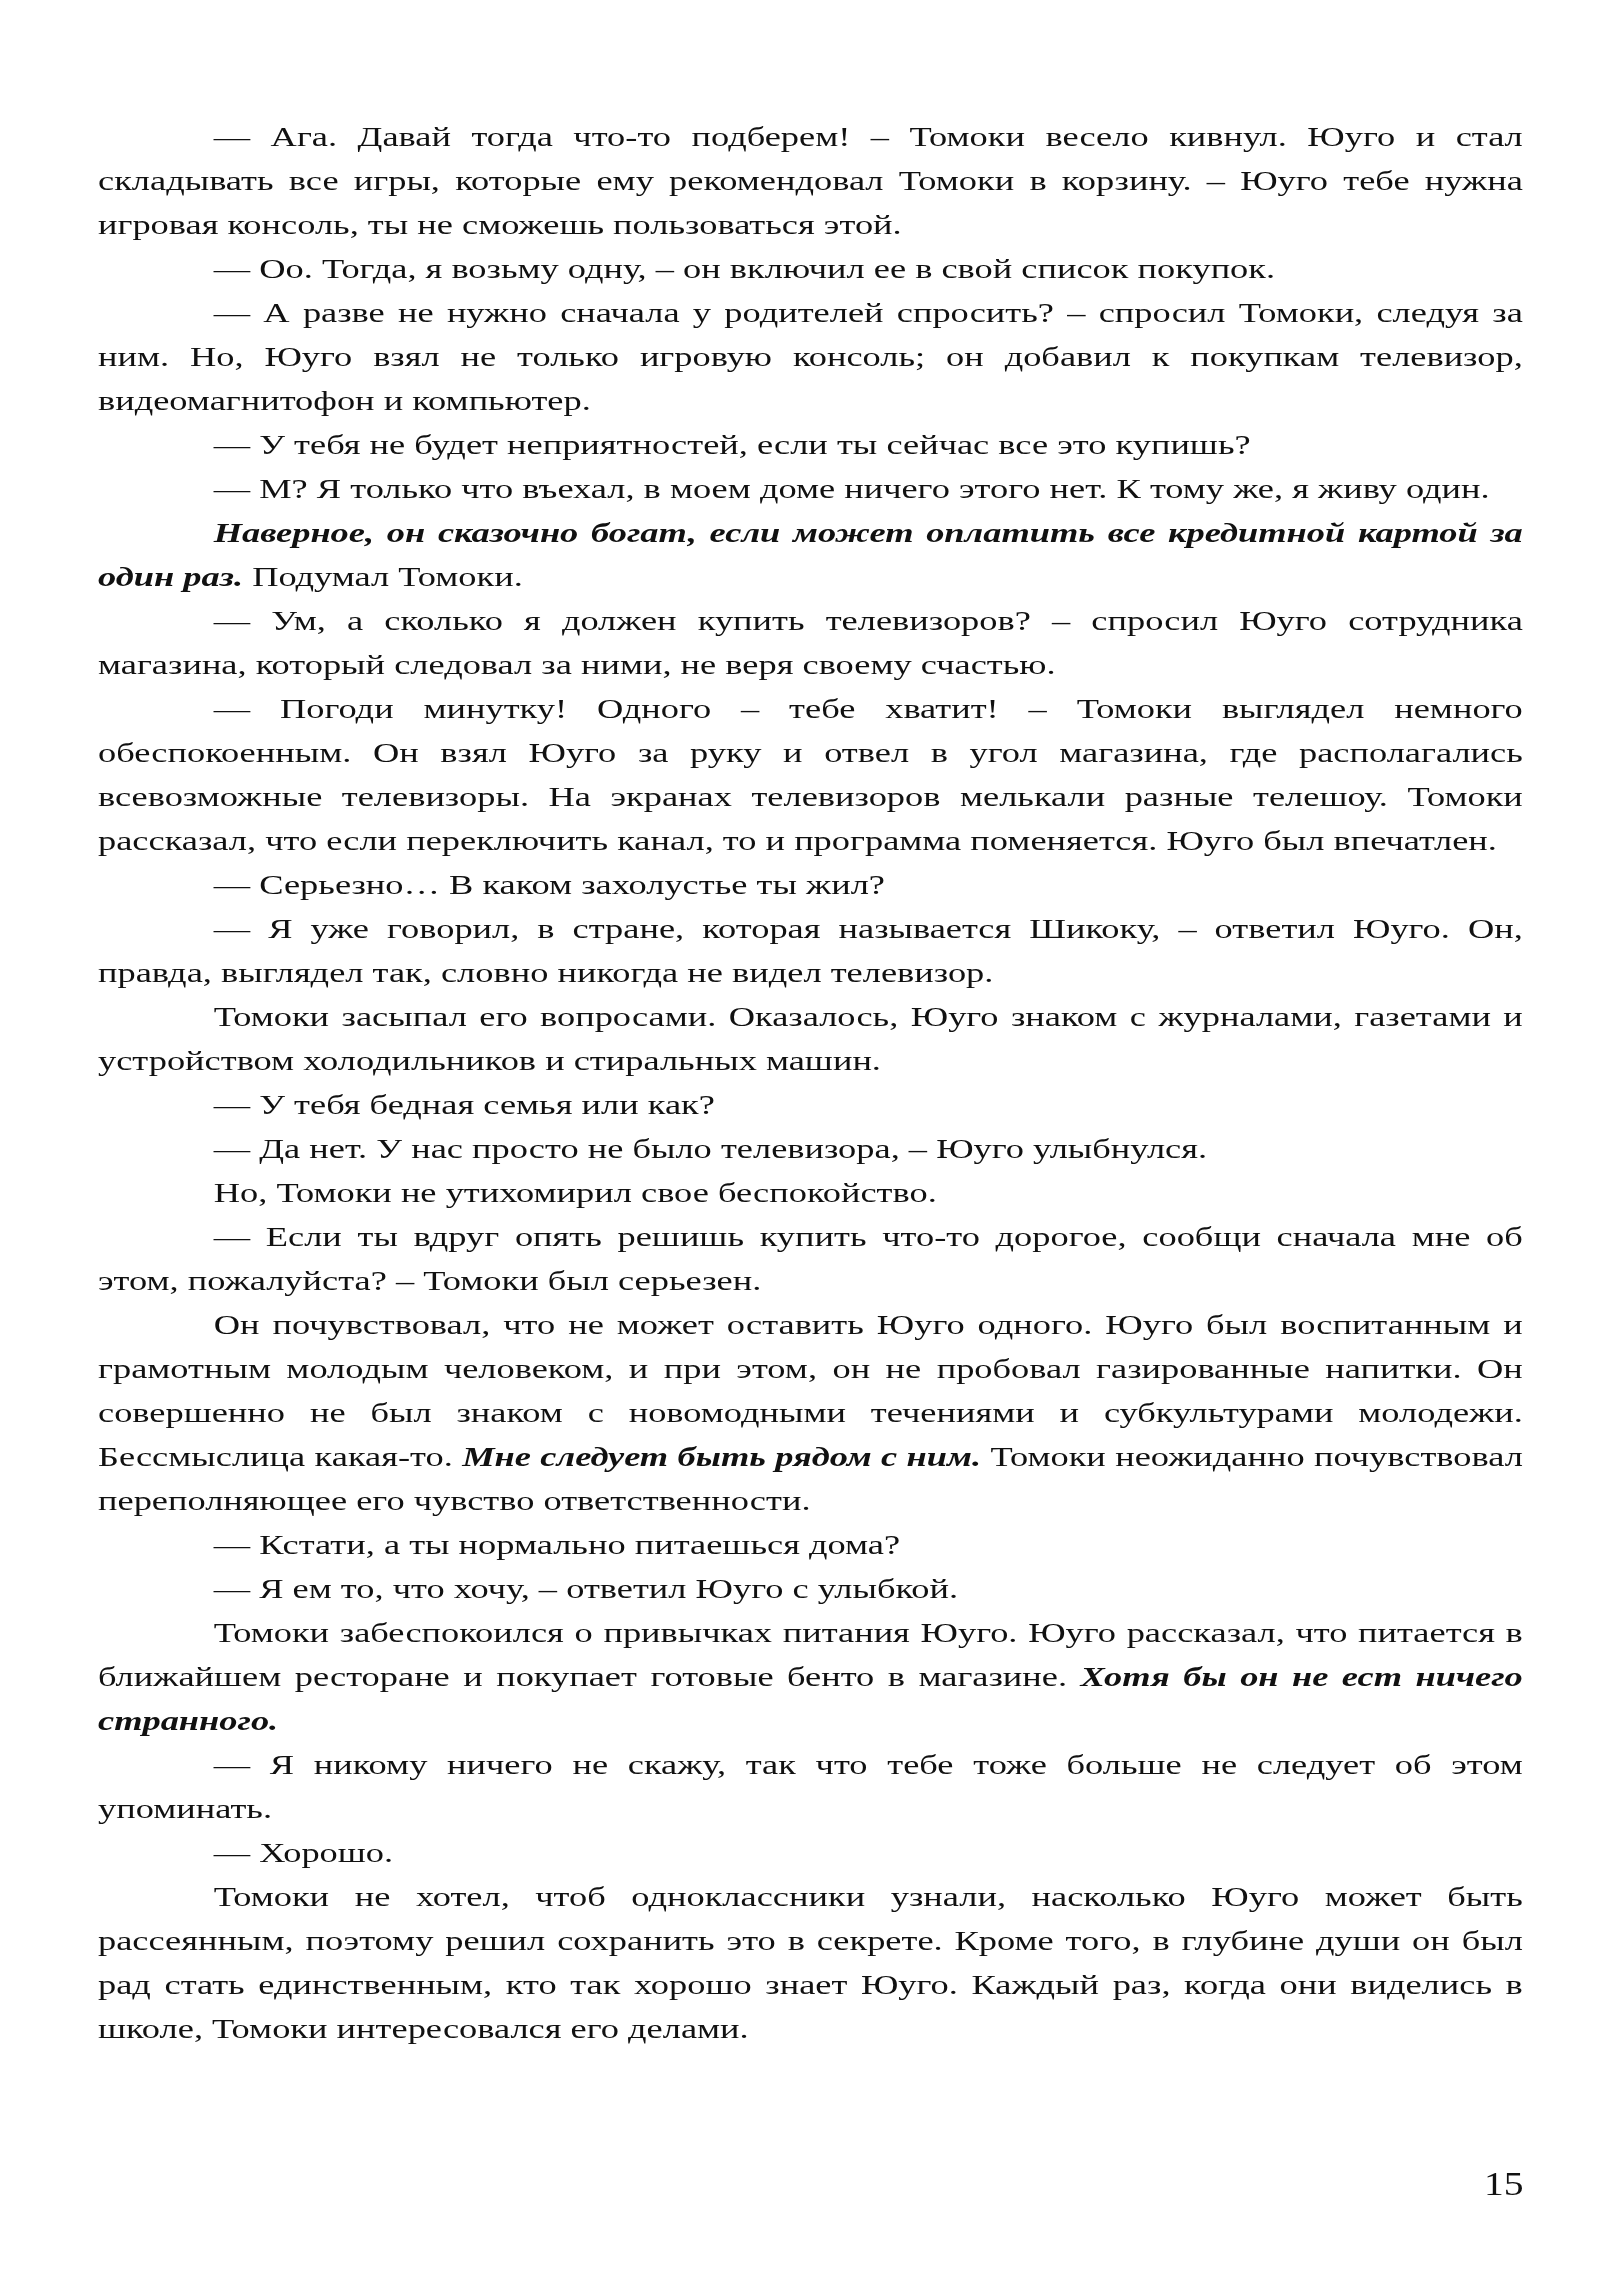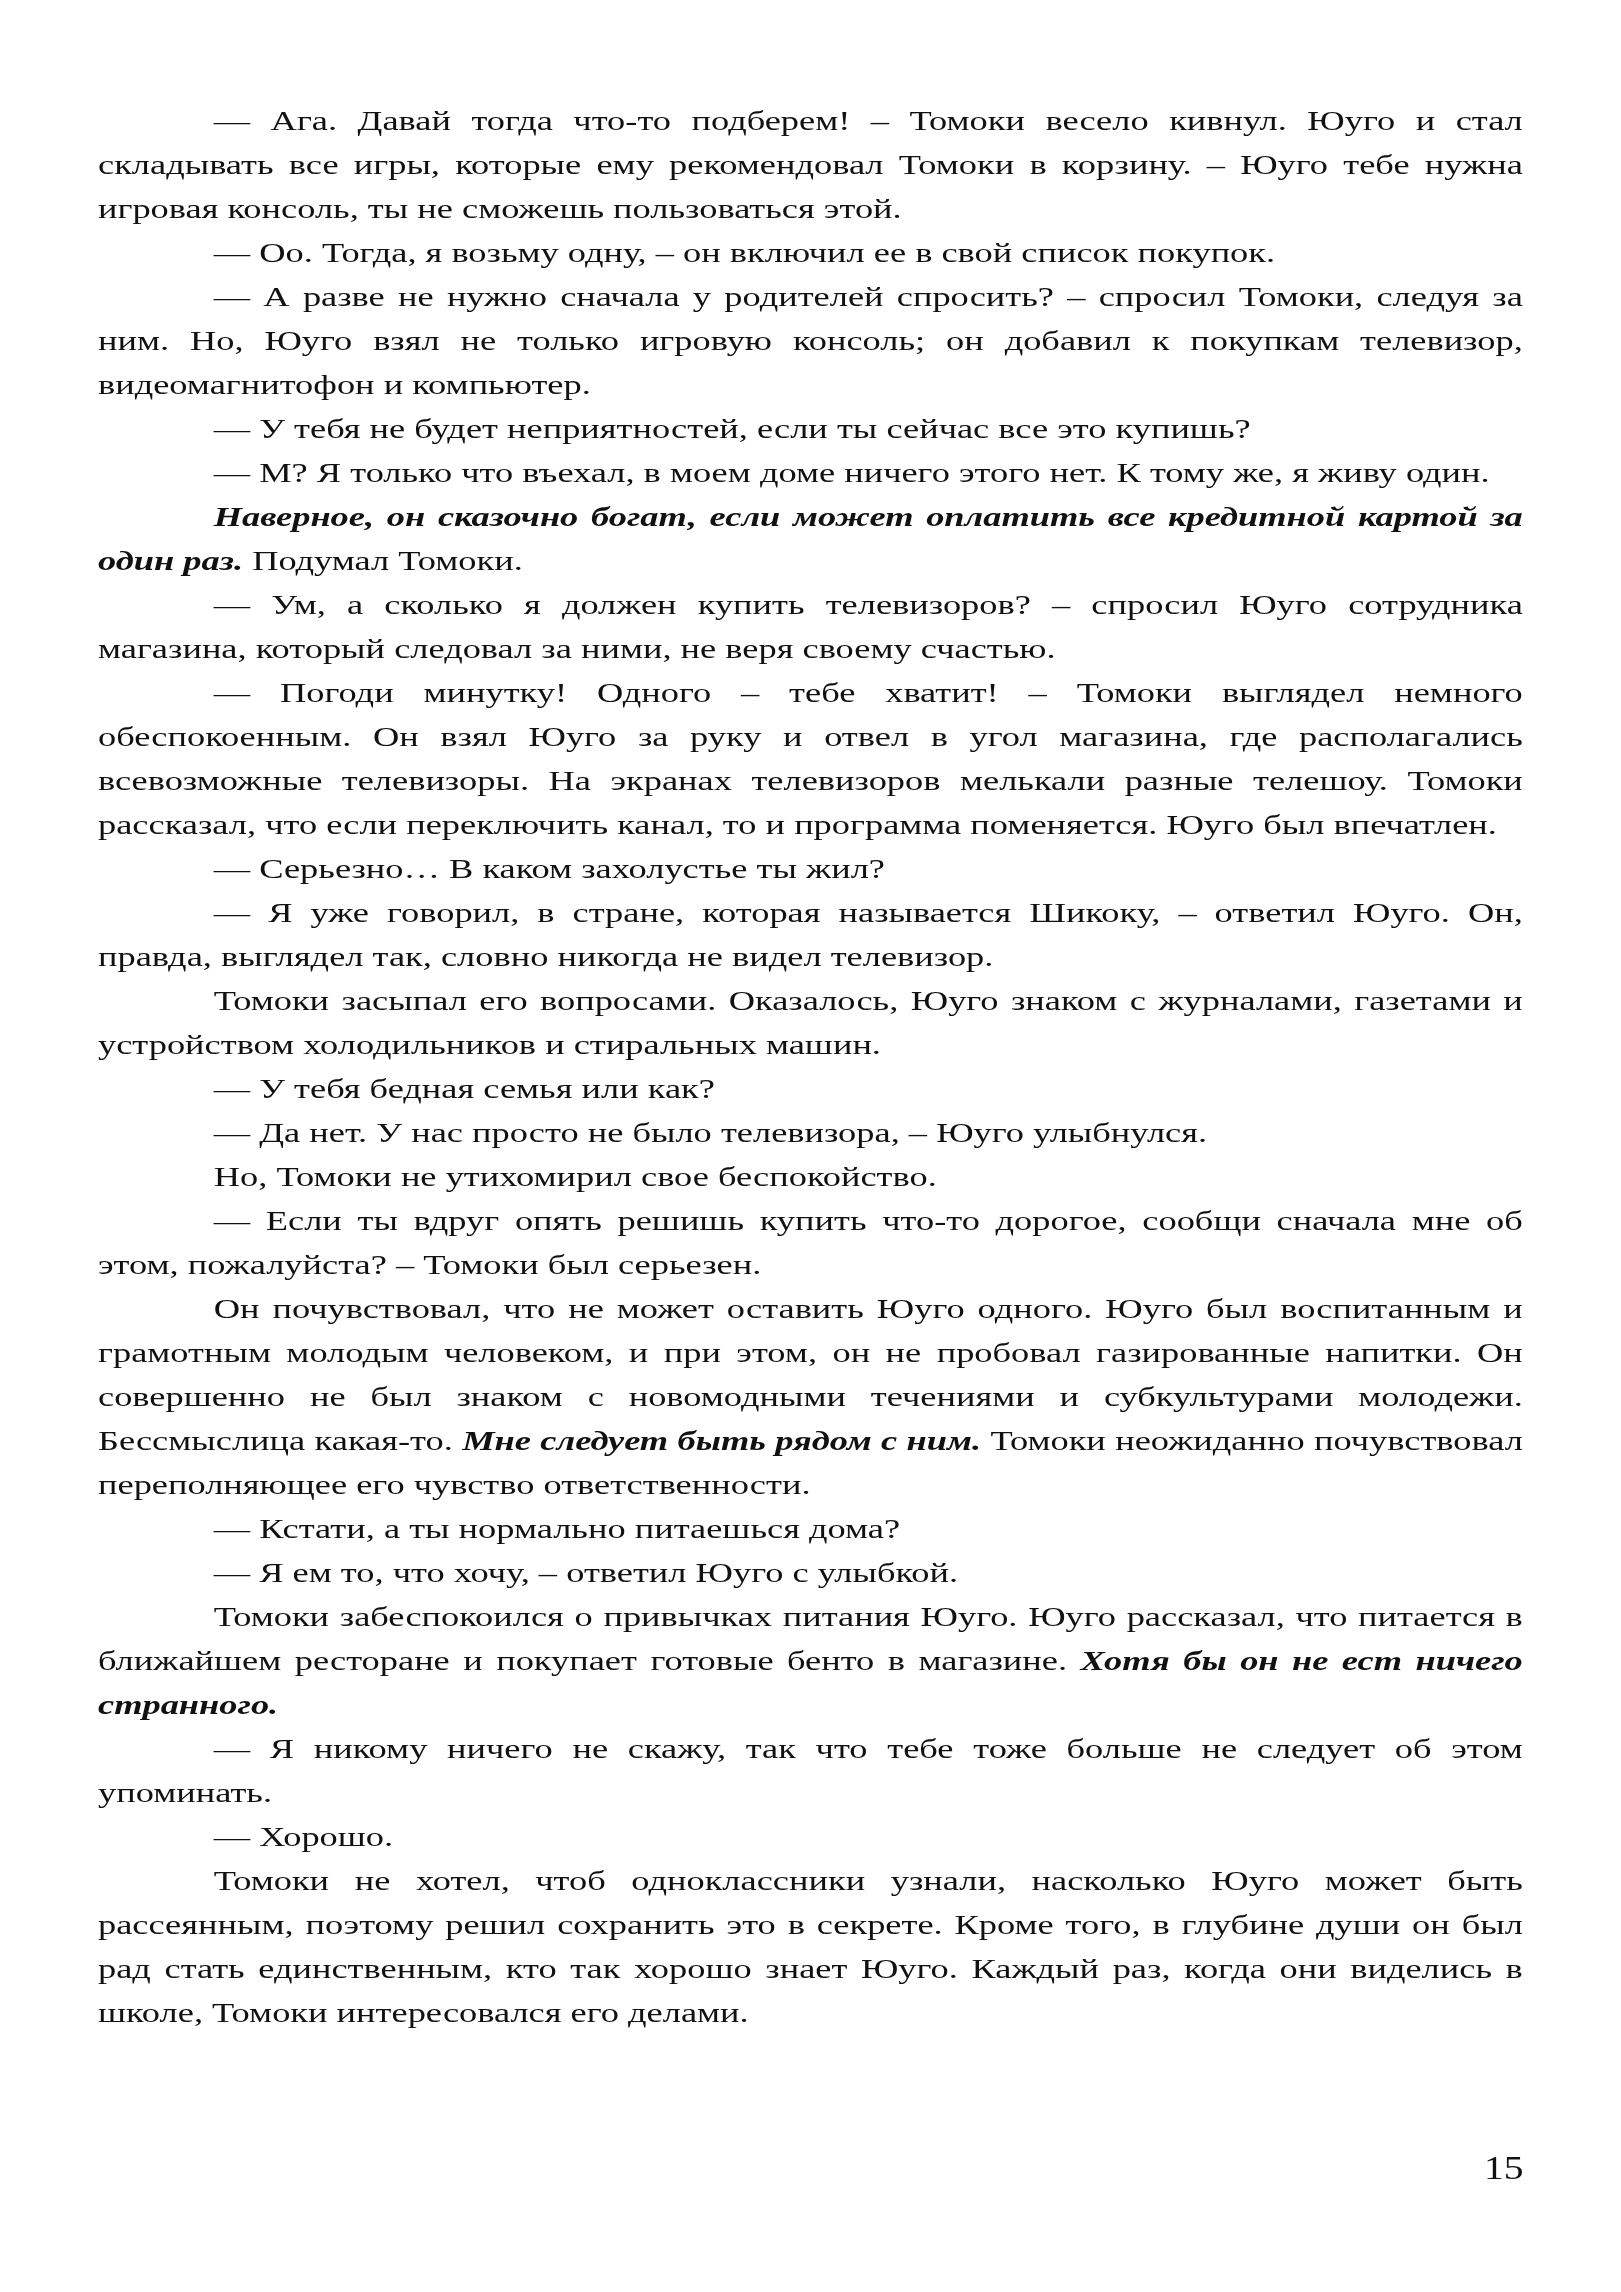--- a/index.html
+++ b/index.html
@@ -1,17 +1,17 @@
 <!DOCTYPE html>
 <html><head>
 <meta charset="utf-8">
 <style>
   html, body { margin: 0; padding: 0; background: #ffffff; }
   body { width: 1621px; height: 2293px; position: relative; overflow: hidden; }
-  .page { position: absolute; left: 0; top: 0; width: 1621px; height: 1639px; background: #ffffff; }
+  .page { position: absolute; left: 0; top: 16px; width: 1621px; height: 1639px; background: #ffffff; }
   .text-block {
     position: absolute;
     left: 98px;
     top: 99px;
     width: 1096px;            
     transform: scaleX(1.3);
     transform-origin: 0 0;
     font-family: "Liberation Serif", "DejaVu Serif", serif;
     font-size: 28px;
     line-height: 44px;

